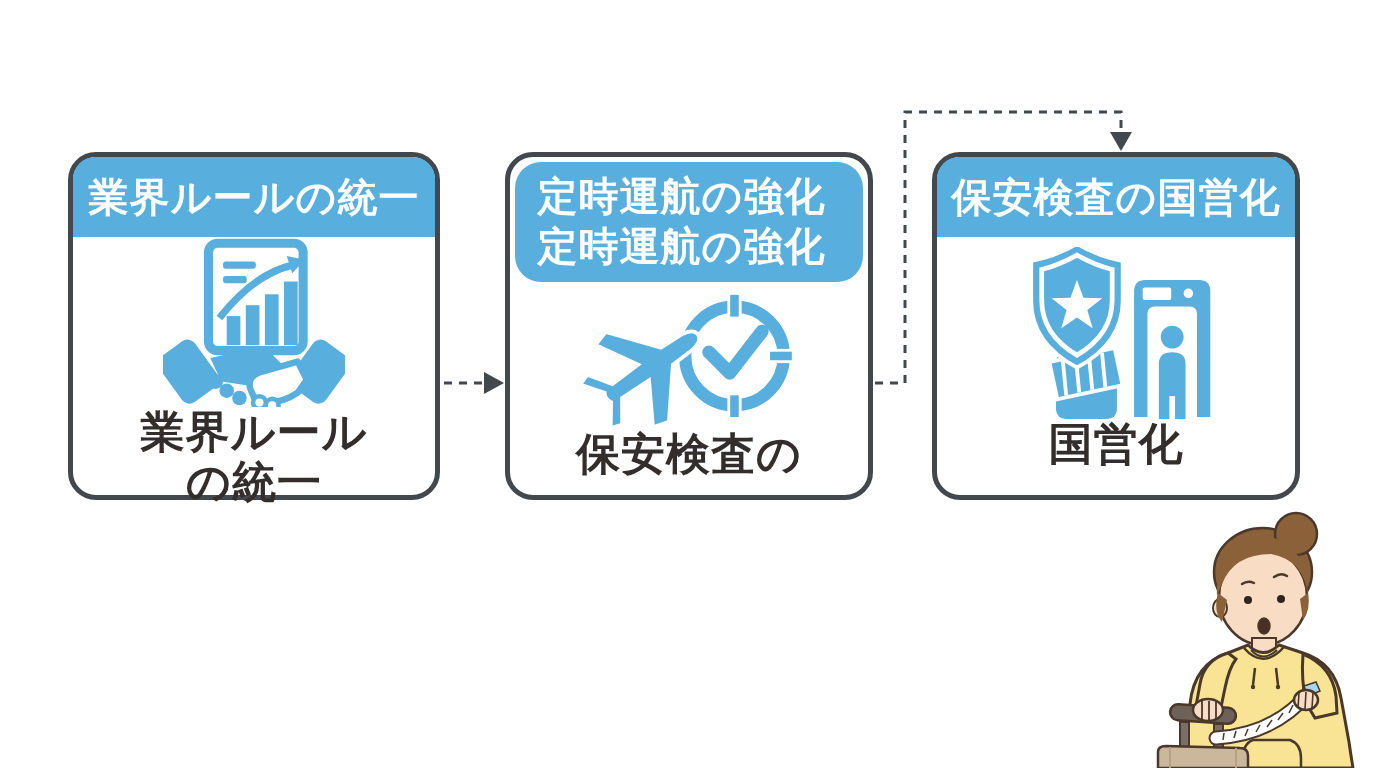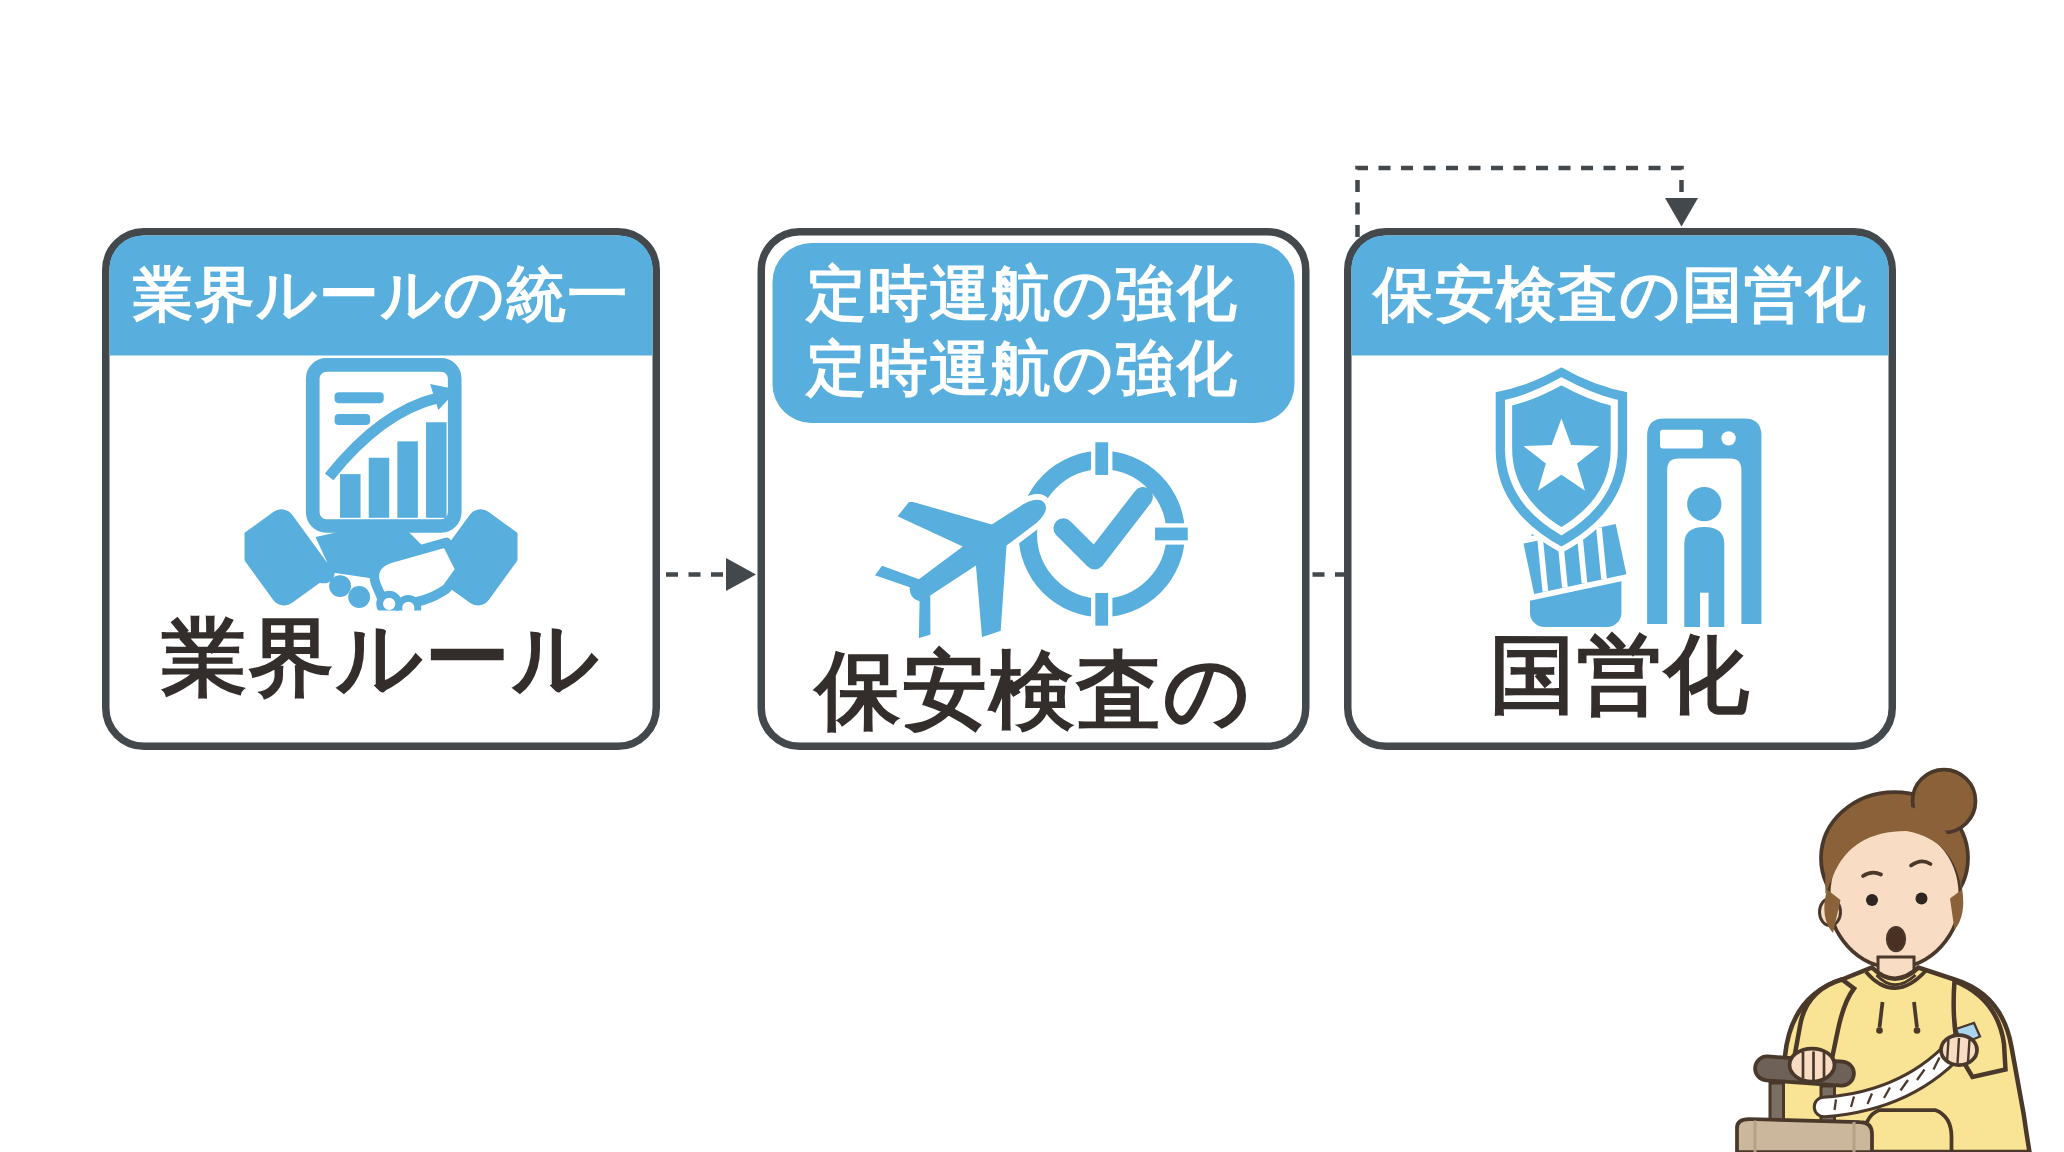--- a/index.html
+++ b/index.html
@@ -16,21 +16,21 @@
   .hd{
     background:#58AEDC;color:#ffffff;display:flex;flex-direction:column;
     align-items:center;justify-content:center;text-align:center;
     font-weight:800;font-size:40px;line-height:1.25;letter-spacing:1px;
   }
   .hd-flat{height:80px;border-radius:22px 22px 0 0;flex:0 0 auto;}
   .hd-pill{margin:5px 5px 0 5px;border-radius:26px;padding:9px 15px 11px 0;flex:0 0 auto;}
   .icon-area{flex:1 1 auto;display:flex;align-items:center;justify-content:center;}
   .body-title{
     flex:0 0 auto;text-align:center;color:#332E2B;font-weight:800;
-    font-size:57px;line-height:1.13;margin-bottom:26px;letter-spacing:1px;
+    font-size:44px;line-height:1.13;margin-bottom:26px;letter-spacing:1px;
   }
   .body-title .ln{display:block;}
   .character{position:absolute;left:1156px;top:498px;z-index:3;}
 </style>
 </head>
 <body>
 
 <div class="canvas">
 
   <svg class="connectors" width="1376" height="768" viewBox="0 0 1376 768">
@@ -67,20 +67,21 @@
           <circle cx="70" cy="168" r="8"></circle>
           <circle cx="84" cy="176" r="8"></circle>
         </g>
         <path d="M 148,136 L 106,148 Q 92,153 96,166 L 102,180 Q 128,184 148,170 L 158,156 Z" fill="#ffffff" stroke="#58AEDC" stroke-width="7" stroke-linejoin="round"></path>
         <circle cx="106" cy="181" r="7" fill="#ffffff" stroke="#58AEDC" stroke-width="5"></circle>
         <circle cx="120" cy="184" r="7" fill="#ffffff" stroke="#58AEDC" stroke-width="5"></circle>
       </svg>
     </div>
     <div class="body-title">
       <span class="ln">業界ルール</span>
+      <span class="ln">の統一</span>
     </div>
   </section>
 
   <section class="card" style="left:505px;width:368px;">
     <header class="hd hd-pill">
       <span>定時運航の強化</span>
       <span>定時運航の強化</span>
     </header>
     <div class="icon-area">
       <svg width="218" height="147" viewBox="0 0 230 155">
@@ -94,21 +95,21 @@
         <g transform="translate(72,92) rotate(-35)">
           <path d="M 64,0 Q 64,-8 50,-10 L 24,-11 L -14,-58 L -31,-53 L -6,-10 L -40,-9 L -56,-32 L -68,-28 L -52,-6 Q -56,0 -52,6 L -68,28 L -56,32 L -40,9 L -6,10 L -31,53 L -14,58 L 24,11 L 50,10 Q 64,8 64,0 Z" fill="#58AEDC" stroke="#ffffff" stroke-width="4"></path>
         </g>
       </svg>
     </div>
     <div class="body-title">
       <span class="ln">保安検査の</span>
     </div>
   </section>
 
-  <section class="card" style="left:896px;width:368px;">
+  <section class="card" style="left:932px;width:368px;">
     <header class="hd hd-flat">
       <span>保安検査の国営化</span>
     </header>
     <div class="icon-area">
       <svg width="200" height="181" viewBox="0 0 210 190">
         <rect x="42" y="120" width="64" height="70" rx="10" fill="#58AEDC"></rect>
         <g transform="rotate(-12 75 140)">
           <rect x="38" y="122" width="70" height="40" fill="#58AEDC" stroke="#ffffff" stroke-width="4"></rect>
           <g stroke="#ffffff" stroke-width="4">
             <line x1="52" y1="124" x2="48" y2="160"></line>

